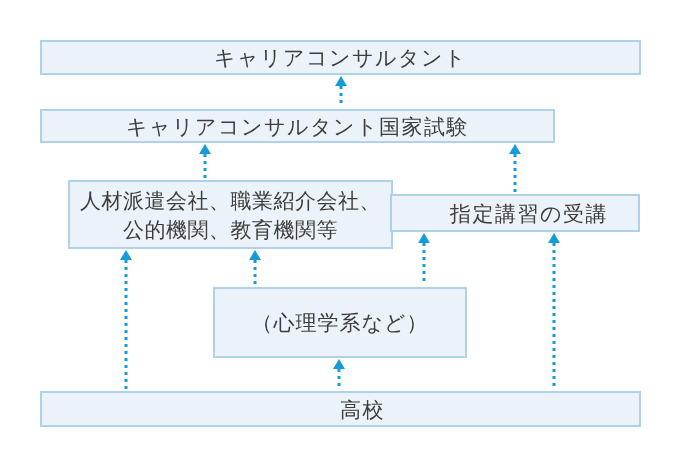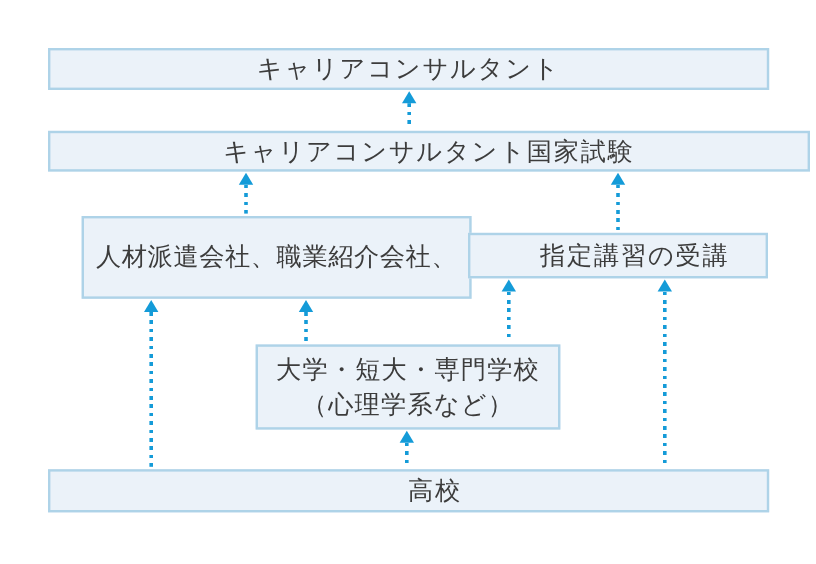--- a/index.html
+++ b/index.html
@@ -28,21 +28,21 @@
     justify-content:center;
     color:var(--text);
     font-size:21px;
     font-weight:300;
     letter-spacing:1.5px;
     line-height:29px;
     text-align:right;
     white-space:nowrap;
   }
   .b-consultant {left:40px;  top:40px;  width:601px; height:35px;}
-  .b-exam       {left:40px;  top:109px; width:635px; height:34px;}
+  .b-exam       {left:40px;  top:109px; width:515px; height:34px;}
   .b-companies  {left:40px;  top:180px; width:325px; height:69px; letter-spacing:0.5px;margin-left:28px;}
   .b-course     {left:390px; top:194px; width:250px; height:38px;padding-left:28px;}
   .b-university {left:213px; top:287px; width:254px; height:71px; letter-spacing:1px;}
   .b-highschool {left:40px;  top:391px; width:601px; height:36px;padding-left:44px;}
 
   
   .arrow{position:absolute;width:12px;}
   .arrow::before{ 
     content:"";
     position:absolute;
@@ -78,28 +78,28 @@
   <div class="box b-consultant">
     <span>キャリアコンサルタント</span>
   </div>
 
   <div class="box b-exam">
     <span>キャリアコンサルタント国家試験</span>
   </div>
 
   <div class="box b-companies">
     <span>人材派遣会社、職業紹介会社、</span>
+    <span>公的機関、教育機関等</span>
   </div>
 
   <div class="box b-course">
     <span>指定講習の受講</span>
   </div>
 
   <div class="box b-university">
-    <span>大学・短大・専門学校</span>
     <span>（心理学系など）</span>
   </div>
 
   <div class="box b-highschool">
     <span>高校</span>
   </div>
 
   <div class="arrow a-exam-consultant"></div>
   <div class="arrow a-companies-exam"></div>
   <div class="arrow a-course-exam"></div>

